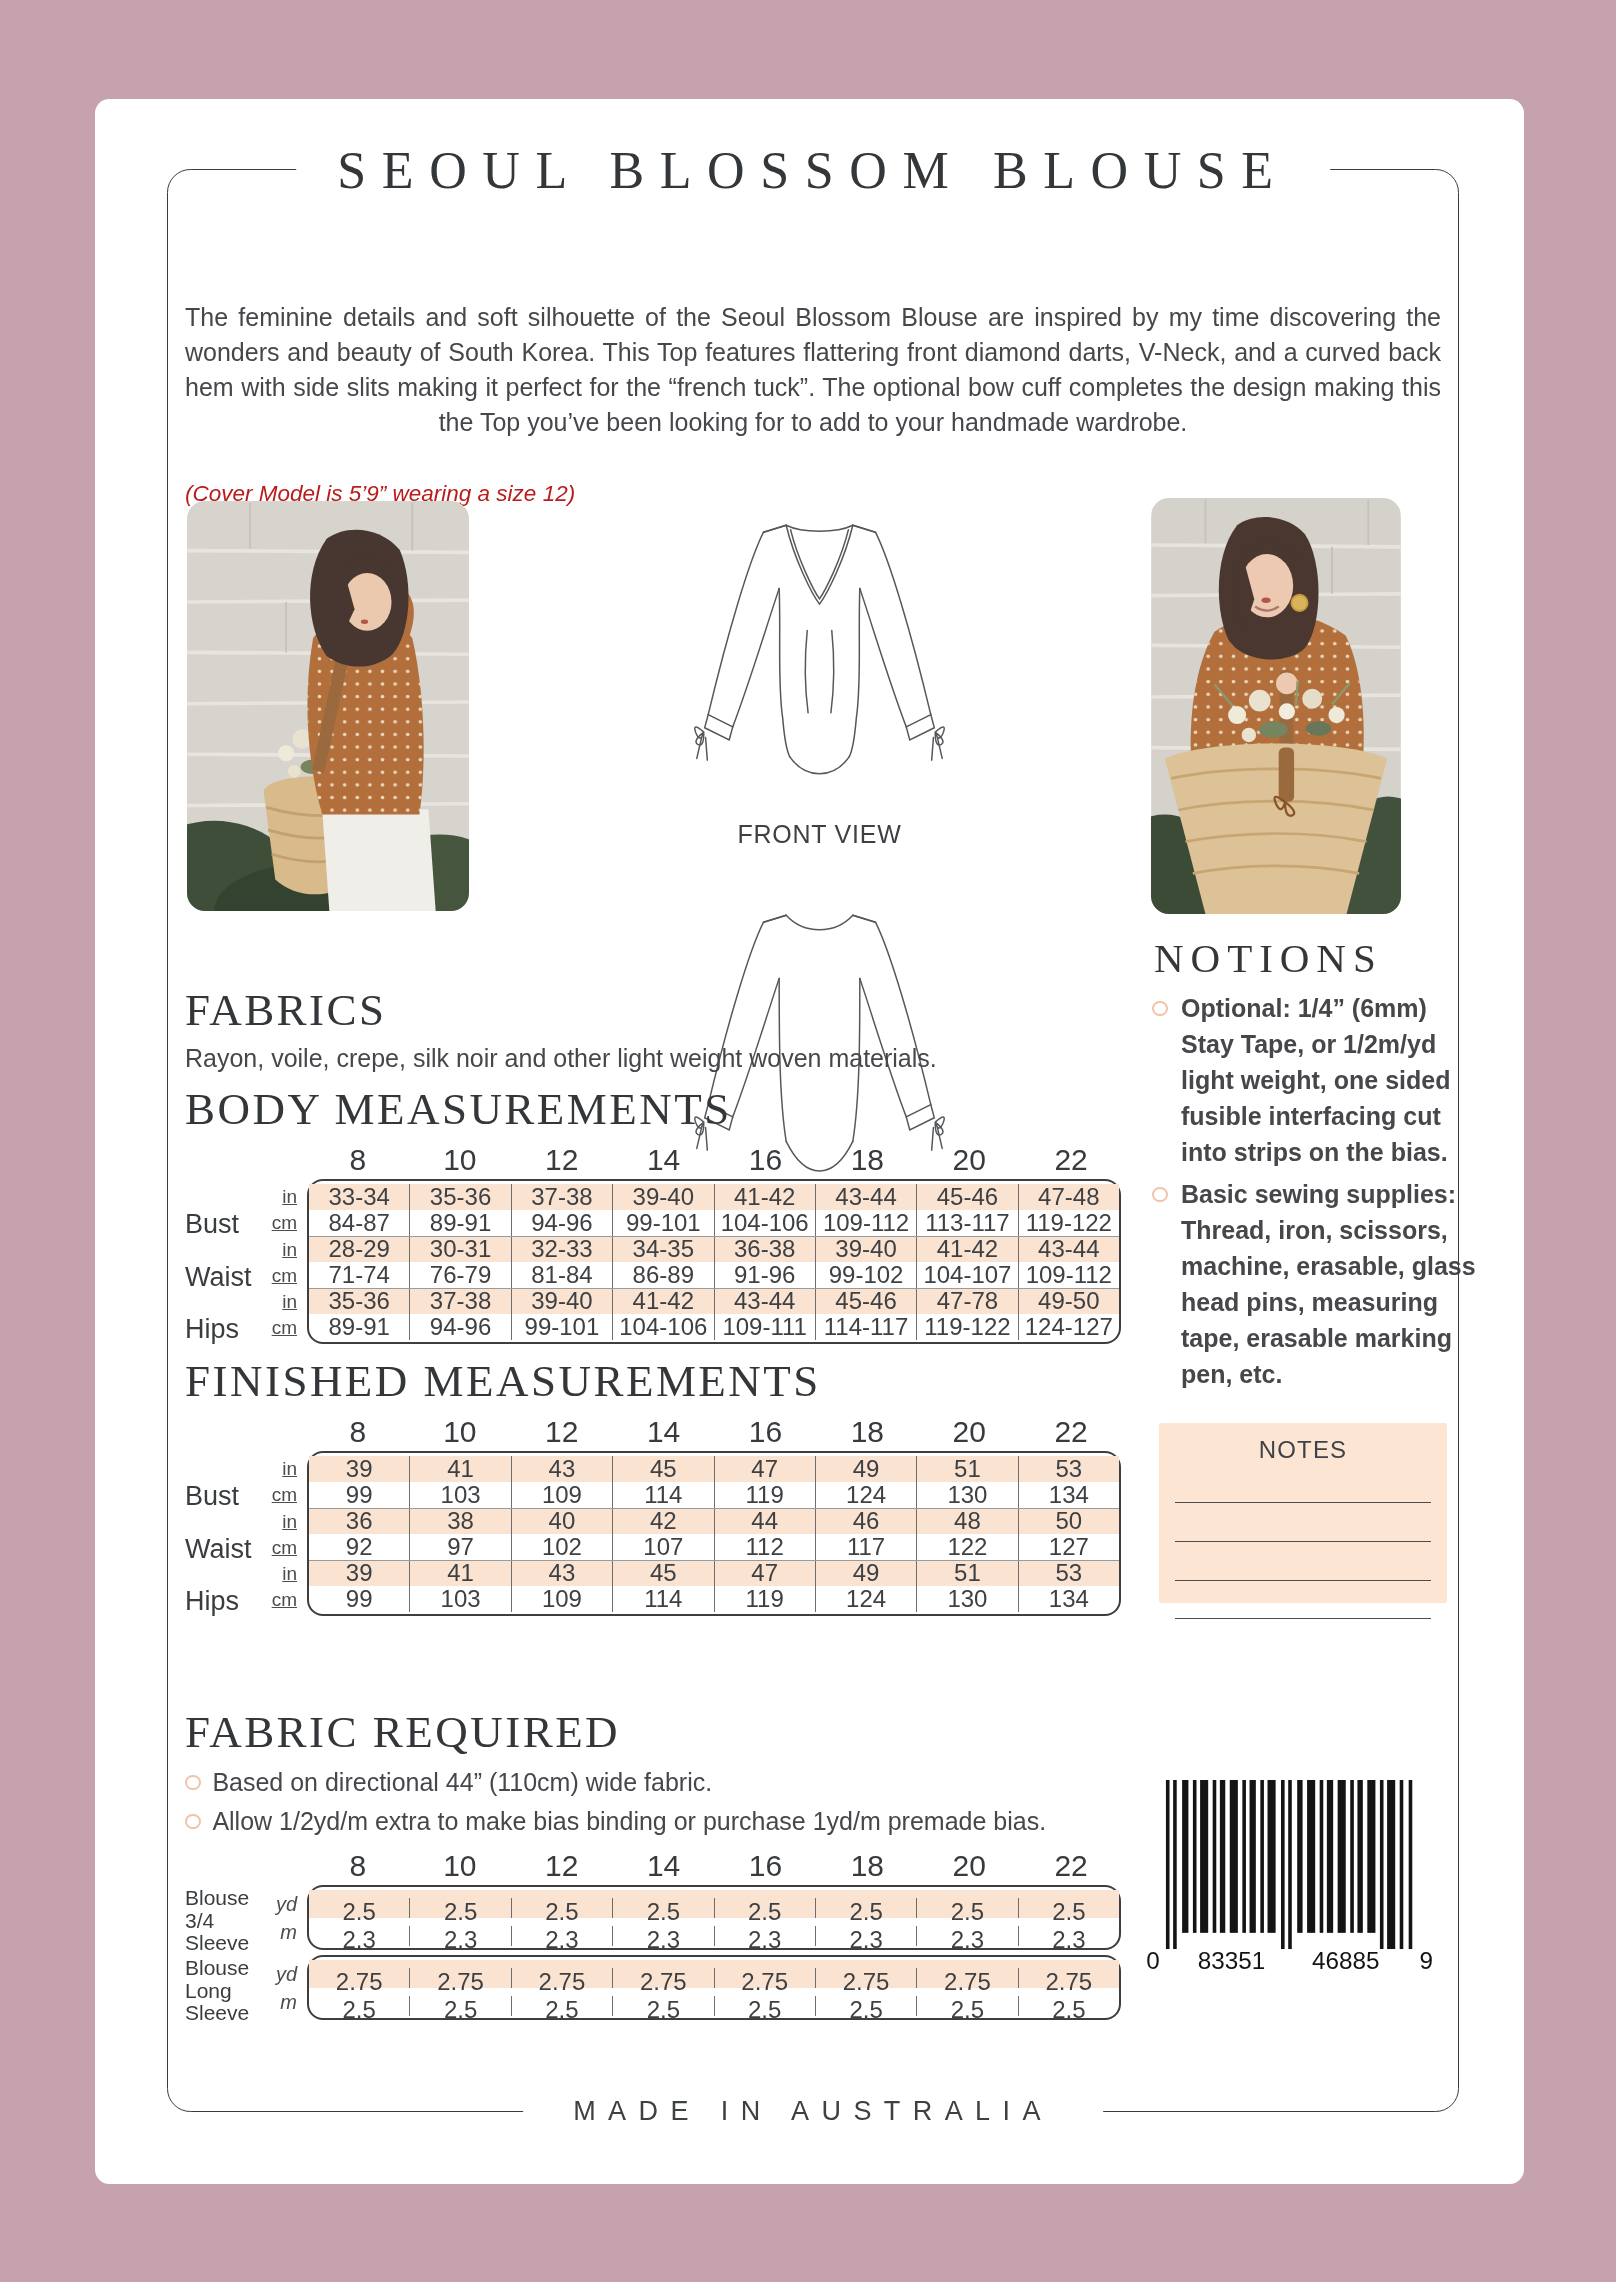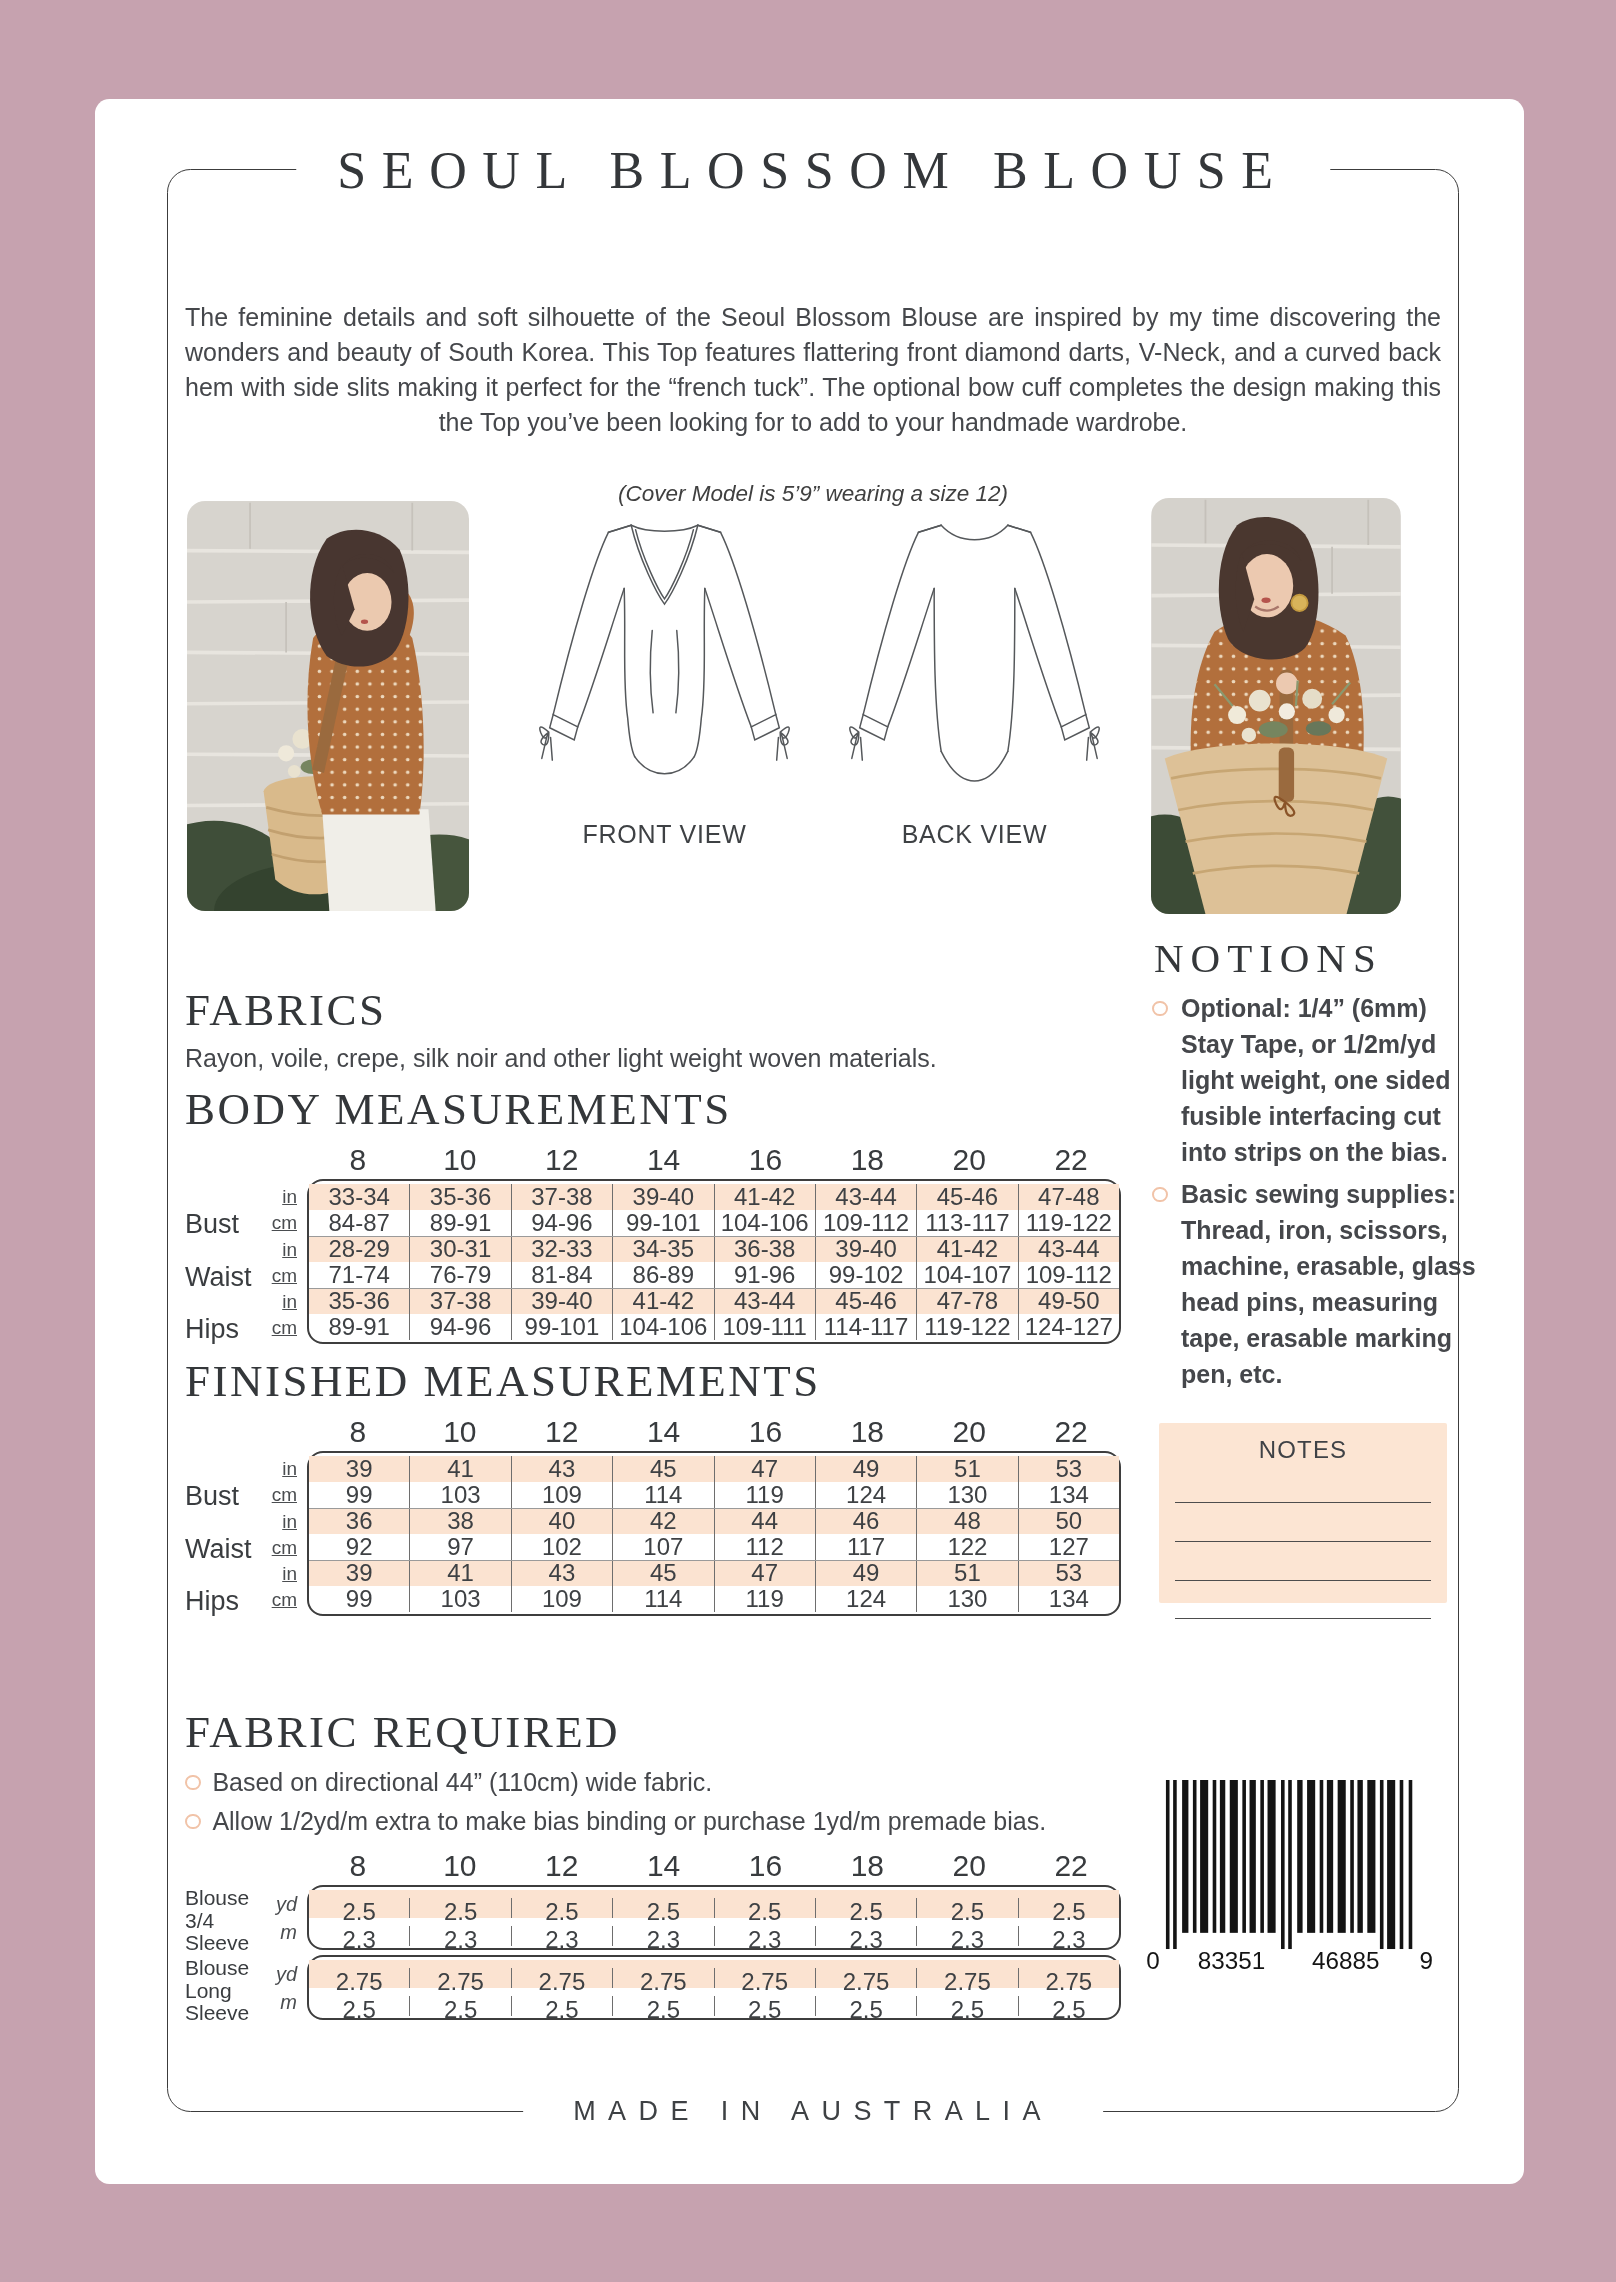--- a/index.html
+++ b/index.html
@@ -7,27 +7,27 @@
         font-family:"Liberation Sans","DejaVu Sans",sans-serif;color:#3e4144;overflow:hidden;}
   .card{position:absolute;left:95px;top:99px;width:1429px;height:2085px;background:#ffffff;border-radius:14.4px;}
   .frame{position:absolute;left:72px;top:70px;width:1290px;height:1941px;border:1.8px solid #3c3c3c;border-radius:23.4px;}
   .frame-title{position:absolute;top:0;left:50%;transform:translate(-50%,-50%);background:#fff;padding:0 41px;
         white-space:nowrap;font-family:"Liberation Serif","DejaVu Serif",serif;font-size:52px;
         letter-spacing:.30em;color:#34373a;}
   .frame-bottom{position:absolute;bottom:0;left:50%;transform:translate(-50%,50%);background:#fff;padding:0 50px;
         white-space:nowrap;font-size:27px;letter-spacing:.46em;color:#3e4144;}
   .intro{position:absolute;left:90px;top:201px;width:1256px;font-size:25px;line-height:35px;color:#45474b;
         text-align:justify;text-align-last:center;}
-  .covernote{position:absolute;left:90px;top:382px;width:1256px;text-align:center;font-style:italic;
-        font-size:22.5px;color:#404040;}
+  .covernote{position:absolute;left:90px;top:382px;width:1256px;text-align:left;font-style:italic;
+        font-size:22.5px;color:#b91c1c;}
   .photo{position:absolute;border-radius:18px;overflow:hidden;}
   .photoL{left:92px;top:402px;width:282px;height:410px;}
   .photoR{left:1056px;top:399px;width:250px;height:416px;}
   .photo svg{display:block;width:100%;height:100%;}
-  .draw{position:absolute;left:407px;top:407px;width:635px;display:flex;justify-content:center;gap:47px;}
+  .draw{position:absolute;left:407px;top:407px;width:635px;display:flex;justify-content:center;gap:47px;flex-direction:column;}
   .fig{display:flex;flex-direction:column;align-items:center;}
   .fig svg{width:263px;height:298px;}
   .fig-label{margin-top:16px;font-size:25px;letter-spacing:.03em;color:#3e4144;}
   .sech{position:absolute;left:90px;font-family:"Liberation Serif","DejaVu Serif",serif;font-weight:400;
         font-size:45px;line-height:49px;letter-spacing:.055em;color:#34373a;white-space:nowrap;}
   .fab-desc{position:absolute;left:90px;top:945px;font-size:25px;color:#45474b;}
   
   .mwrap{position:absolute;left:90px;width:941px;}
   .szrow{position:absolute;left:122px;top:0;width:815px;display:flex;}
   .szc{flex:1;text-align:center;font-size:30px;line-height:34px;color:#383b3e;}

